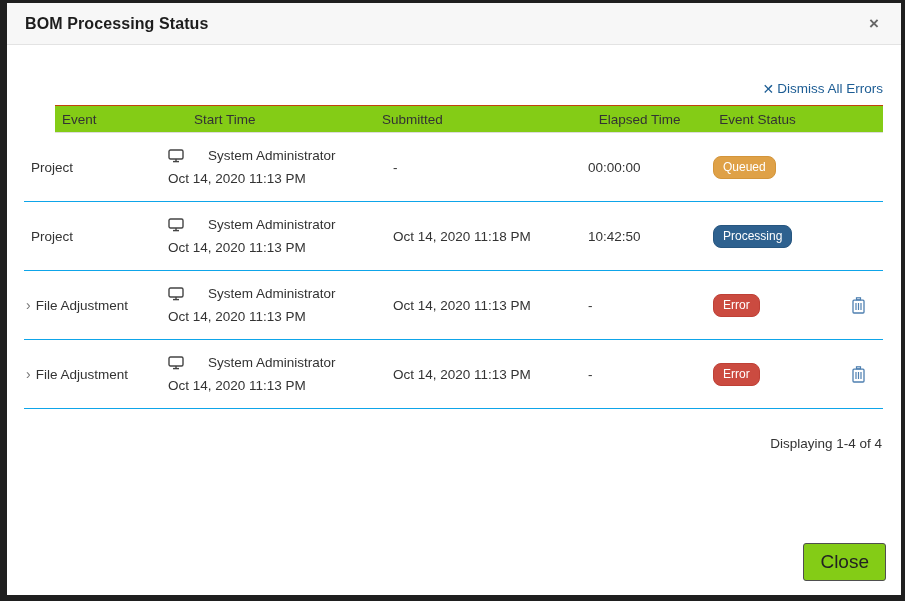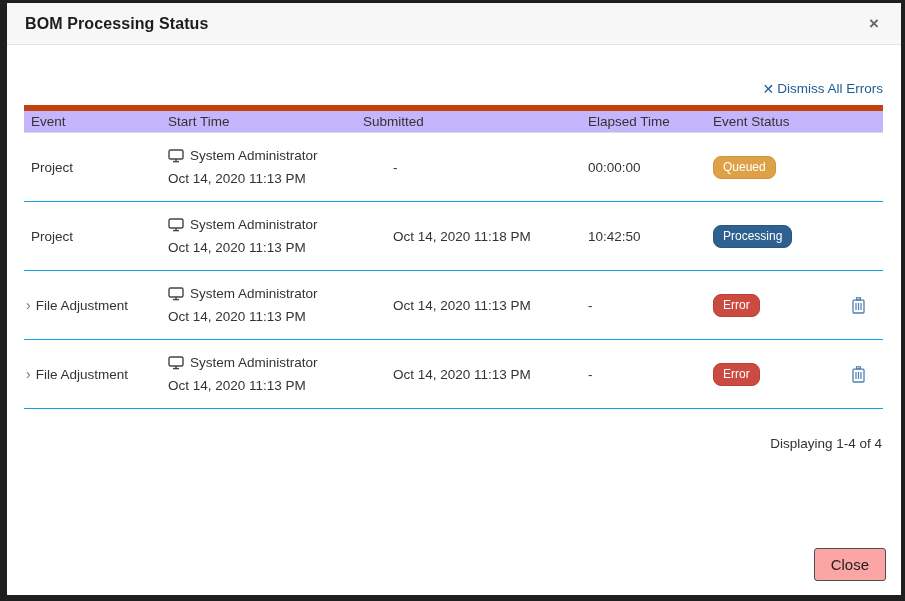--- a/index.html
+++ b/index.html
@@ -69,27 +69,28 @@
   }
   .dismiss-link .x-glyph {
     font-size: 14px;
     font-weight: 400;
     line-height: 1;
   }
   
   .etable { width: 100%; }
   .thead {
     display: flex;
-    background: #c4b5fd;
-    border-top: 6px solid #c2410c;
+    background: #84cc16;
+    border-top: 1px solid #c2410c;
     border-bottom: 1px solid #dcdcdc;
     height: 28px;
     align-items: center;
     font-size: 13.5px;
     color: #333;
+    margin-left: 31px;
   }
   .trow {
     display: flex;
     align-items: center;
     min-height: 69px;
     border-bottom: 1px solid #0ea5e9;
     font-size: 13.5px;
     color: #333;
   }
   .cell { padding-right: 8px; }
@@ -103,21 +104,21 @@
   .chevron {
     color: #777;
     font-size: 14px;
     line-height: 1;
     cursor: pointer;
     margin-left: -5px;
   }
   .sub-line1 {
     display: flex;
     align-items: center;
-    gap: 6px;
+    gap: 24px;
     margin-bottom: 8px;
   }
   .monitor-icon { flex: 0 0 auto; display: inline-flex; }
   .badge {
     display: inline-block;
     color: #fff;
     font-size: 12px;
     padding: 4px 9px 5px 9px;
     border-radius: 8px;
     line-height: 1;
@@ -135,24 +136,24 @@
     font-size: 13.5px;
     color: #333;
     margin-top: 27px;
     padding-right: 1px;
   }
   
   .close-btn {
     position: absolute;
     right: 15px;
     bottom: 14px;
-    background: #fca5a5;
+    background: #84cc16;
     border: 1px solid #4f4f4f;
     border-radius: 3px;
-    font-size: 15px;
+    font-size: 19px;
     color: #222;
     padding: 7px 16px;
     cursor: pointer;
     font-family: "Liberation Sans", "DejaVu Sans", sans-serif;
   }
 </style>
 </head>
 <body>
 
 <div class="modal">

